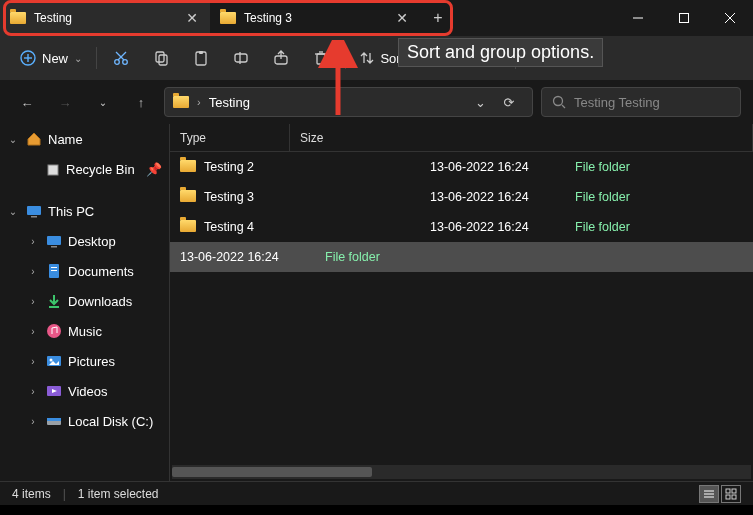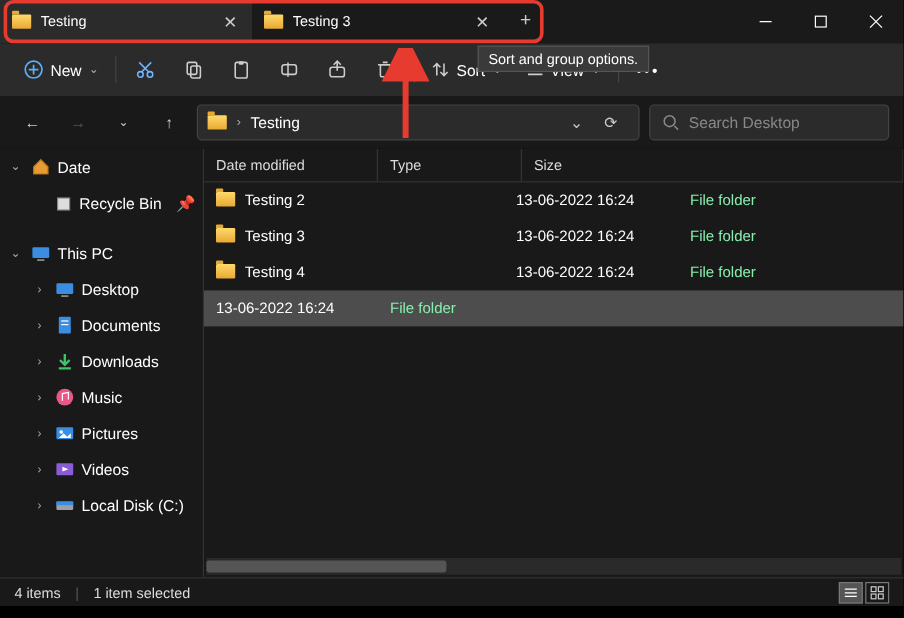--- a/index.html
+++ b/index.html
@@ -46,21 +46,21 @@
 .cell.name{width:250px}
 .cell.date{width:145px;color:#ffffff}
 .cell.type{width:120px;color:#86efac}
 .status{height:24px;background:#191919;border-top:1px solid #333;display:flex;align-items:center;padding:0 12px;gap:12px;font-size:12px;color:#ddd}
 .status .sep2{color:#555}
 .viewbtns{margin-left:auto;display:flex;gap:2px}
 .vb{width:20px;height:18px;border:1px solid #777;display:flex;align-items:center;justify-content:center}
 .vb.active{background:#555}
 .fld{width:16px;height:12px;background:linear-gradient(#ffd96b,#e8a933);border-radius:1px;position:relative;display:inline-block}
 .fld::before{content:"";position:absolute;top:-3px;left:0;width:6px;height:3px;background:#e8a933;border-radius:1px 1px 0 0}
-.tooltip{position:absolute;left:398px;top:38px;background:#3a3a3a;border:1px solid #555;padding:3px 8px;font-size:12px;color:#fff;z-index:10;white-space:nowrap}
+.tooltip{position:absolute;left:398px;top:38px;background:#3a3a3a;border:1px solid #555;padding:3px 8px;font-size:18px;color:#fff;z-index:10;white-space:nowrap}
 .arrow{position:absolute;left:318px;top:40px;z-index:15;pointer-events:none}
 svg{display:block}
 .hscroll{height:14px;background:#2a2a2a;margin:0 2px 2px 2px;position:relative}
 .hscroll .thumb{position:absolute;left:0;top:2px;height:10px;width:200px;background:#555;border-radius:2px}
 </style>
 </head>
 <body>
 
 <div class="titlebar">
   <div class="tabs">
@@ -182,32 +182,32 @@
     <span style="color:#aaa;font-size:11px">›</span>
     <span>Testing</span>
     <span class="bcchev">⌄</span>
     <span class="refresh">⟳</span>
   </div>
   <div class="search">
     <svg width="14" height="14">
         <circle cx="6" cy="6" r="4.5" fill="none" stroke="#888" stroke-width="1.3"></circle>
         <line x1="10" y1="10" x2="13" y2="13" stroke="#888" stroke-width="1.3"></line>
       </svg>
-    <span>Search Desktop</span>
+    <span>Testing Testing</span>
   </div>
 </div>
 
 <div class="main">
   <div class="sidebar">
     <div class="sitem">
         <span class="exp">⌄</span>
         <svg width="16" height="16">
           <path d="M2 8 L8 2 L14 8 V14 H2 Z" fill="#e79b32" stroke="#b3721d"></path>
         </svg>
-        <span>Date</span>
+        <span>Name</span>
       </div>
     <div class="sitem">
         <span class="ind"></span>
         <span class="ind"></span>
         <svg width="14" height="14">
           <rect x="2" y="3" width="10" height="10" fill="#ddd" stroke="#888"></rect>
         </svg>
         <span>Recycle Bin</span>
         <span style="margin-left:auto;color:#888">📌</span>
       </div>
@@ -283,21 +283,20 @@
           <svg width="16" height="16">
             <rect x="1" y="5" width="14" height="7" rx="1" fill="#9aa0a6"></rect>
             <rect x="1" y="5" width="14" height="3" fill="#3a8de0"></rect>
           </svg>
           <span>Local Disk (C:)</span>
         </div>
       </div>
   </div>
   <div class="content">
     <div class="colhead">
-      <div class="ch date">Date modified</div>
       <div class="ch type">Type</div>
       <div class="ch size">Size</div>
     </div>
     <div class="rows" id="rows">
         <div class="row">
           <div class="cell name">
             <span class="fld"></span>
             <span>Testing 2</span>
           </div>
           <div class="cell date">13-06-2022 16:24</div>

